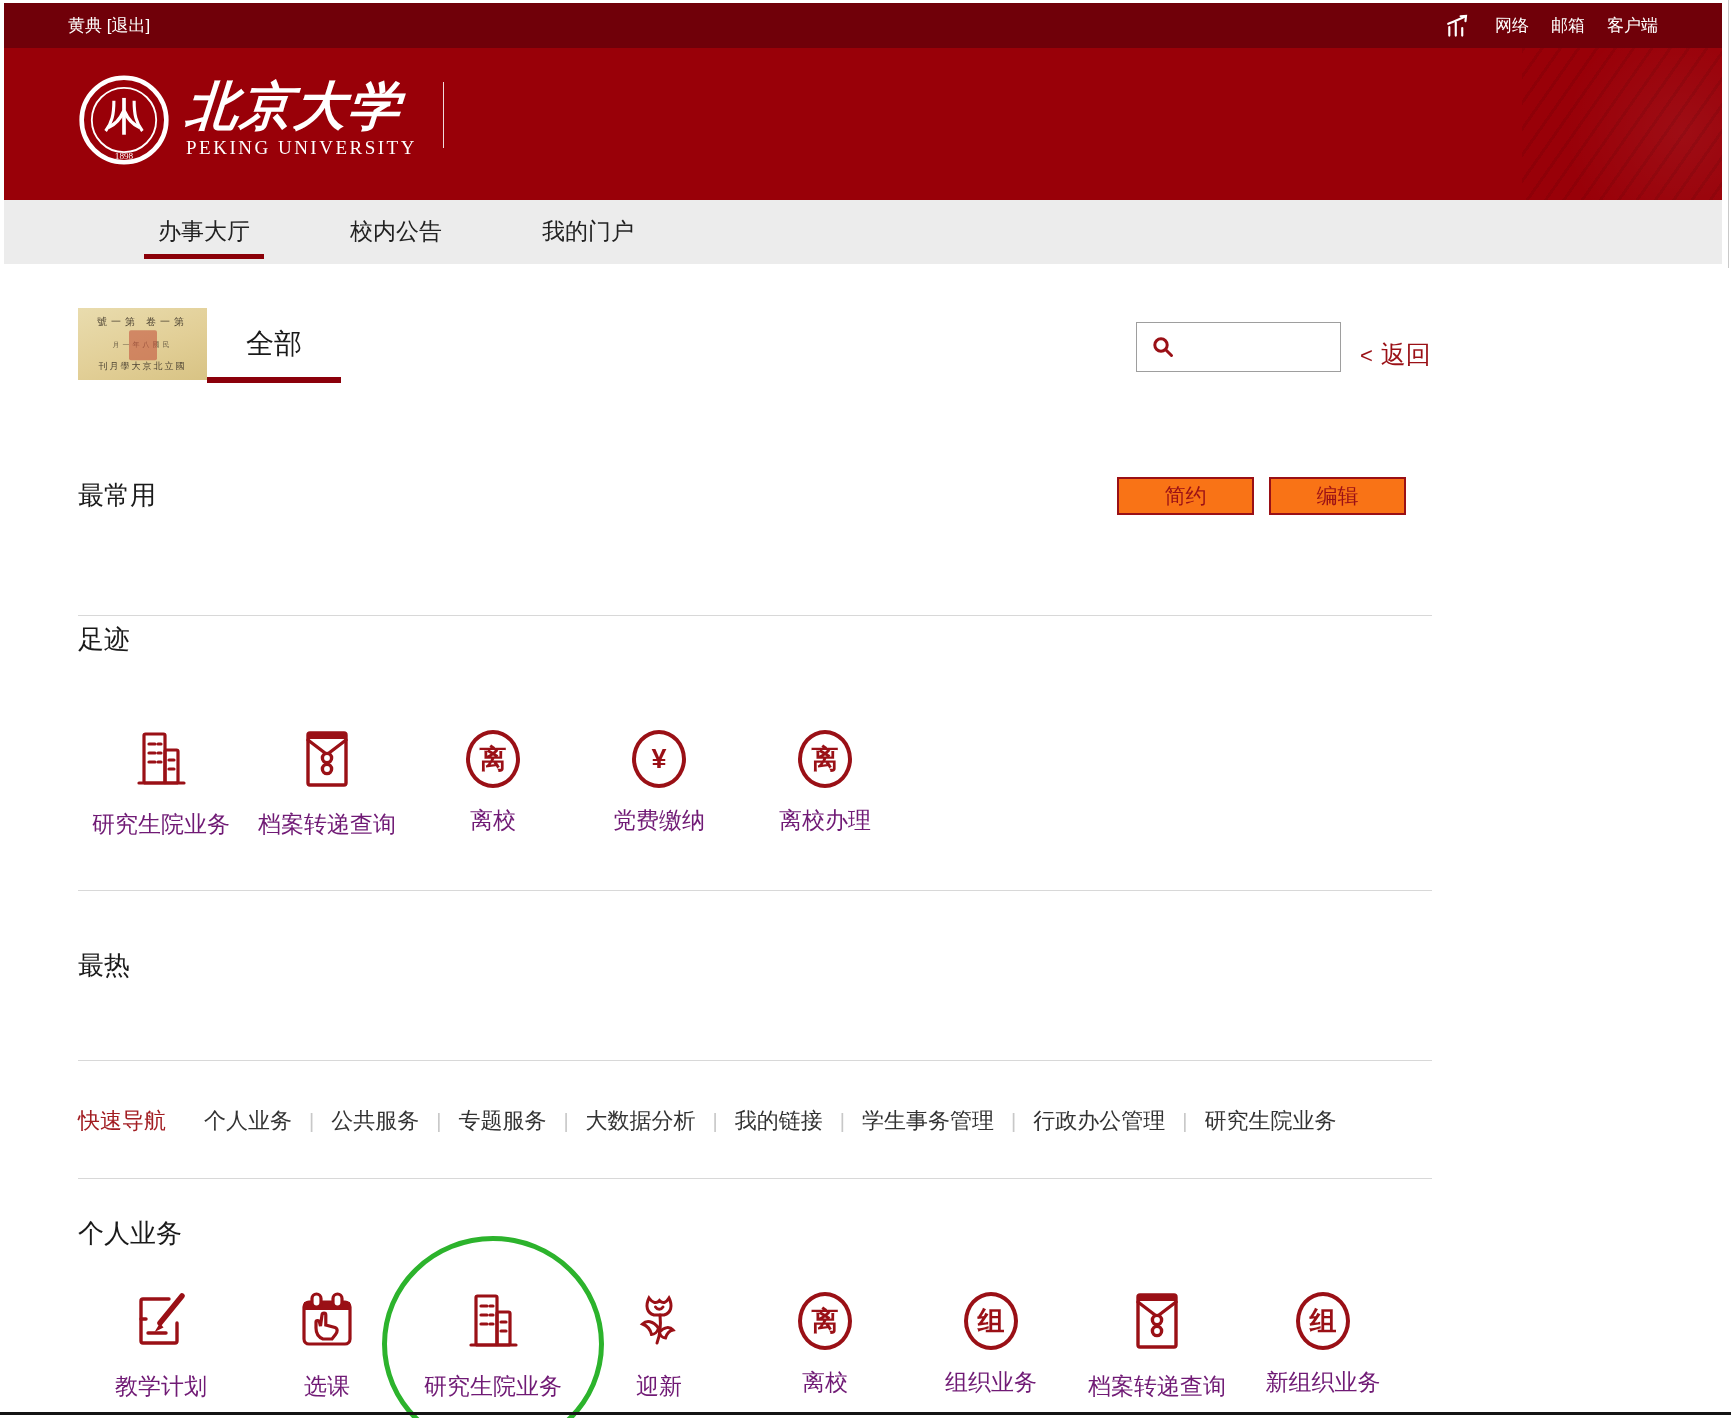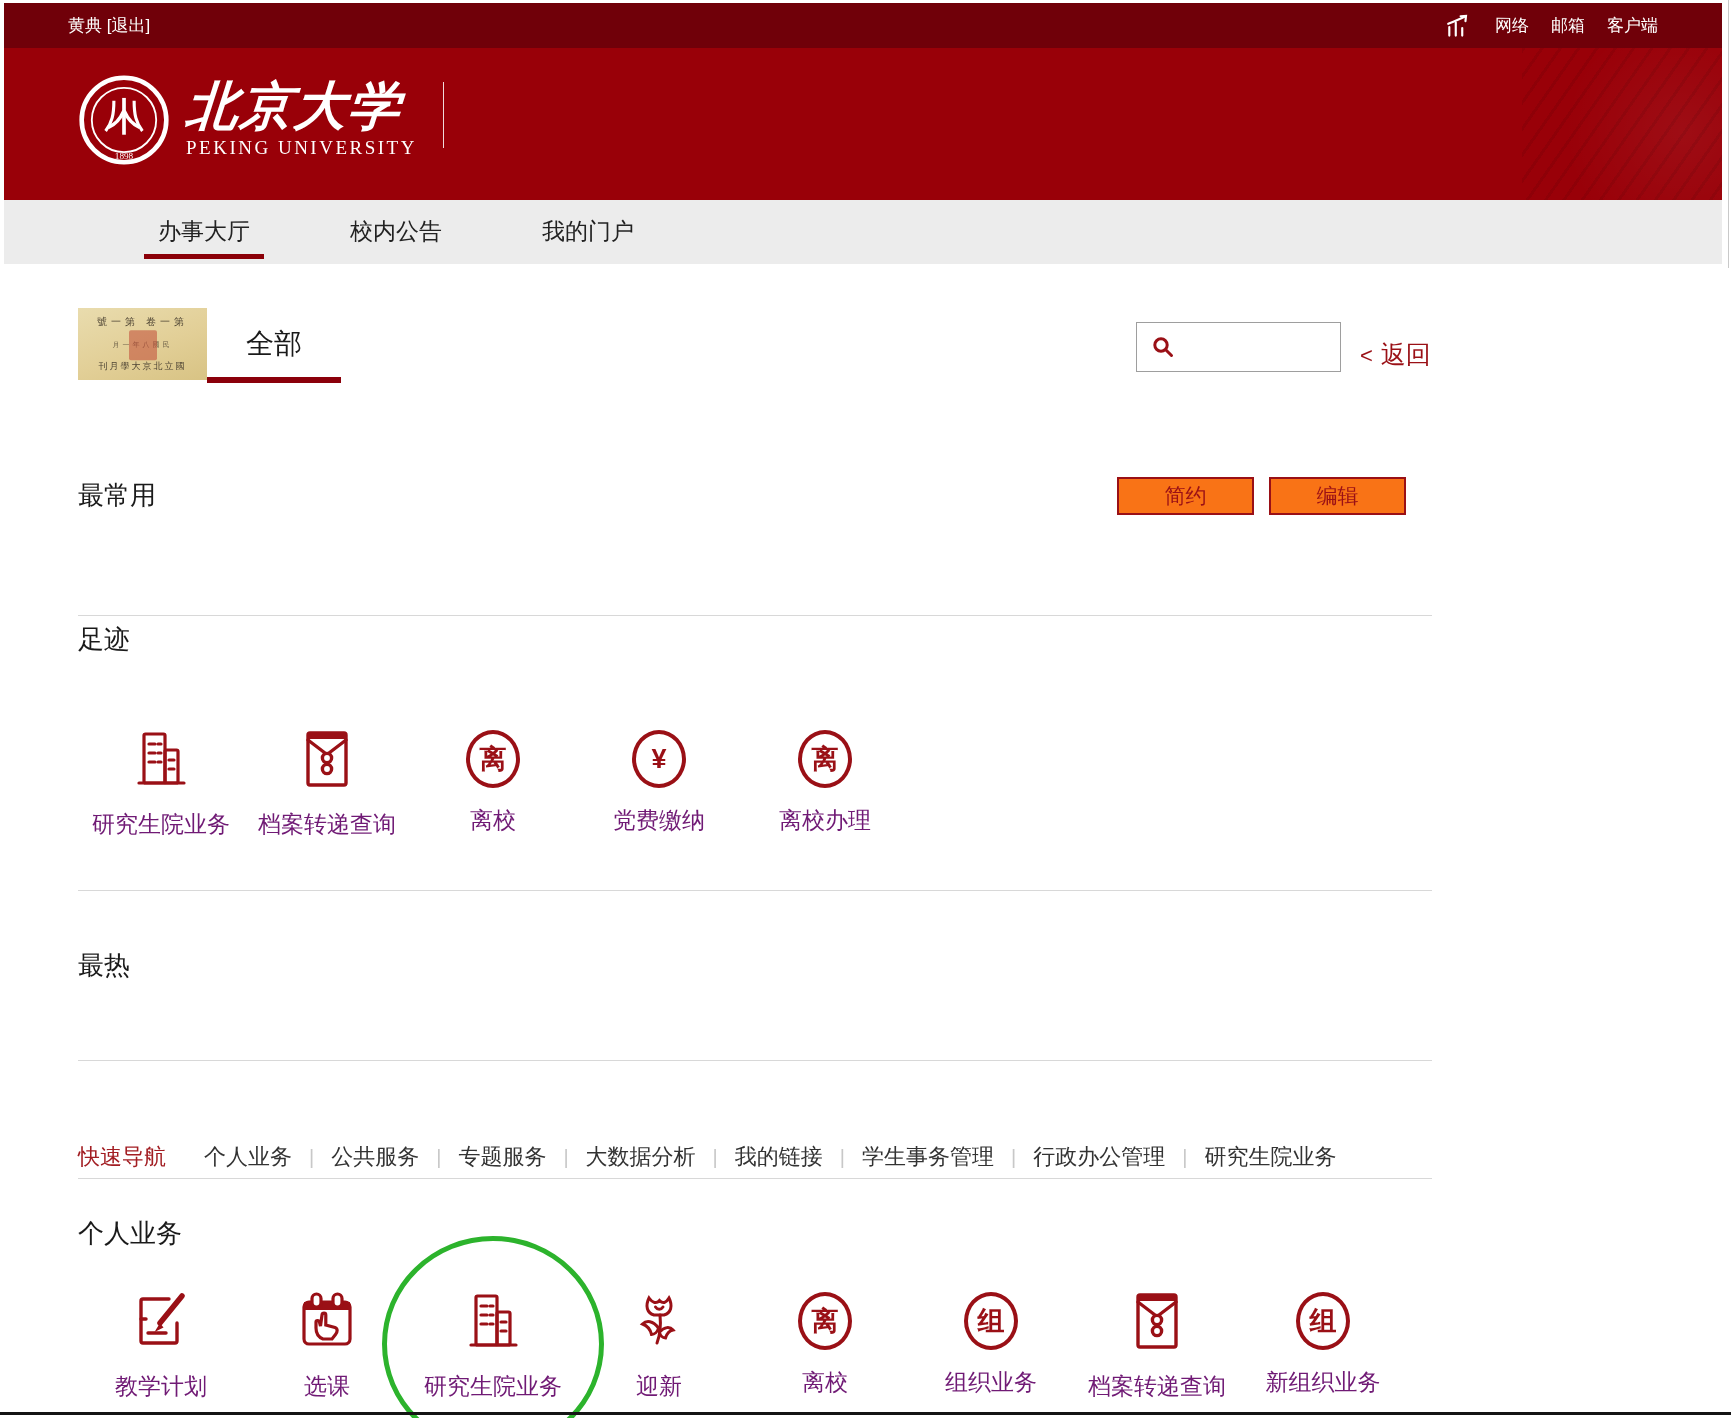--- a/index.html
+++ b/index.html
@@ -119,21 +119,21 @@
     cursor:pointer; font-family:Liberation Mono, monospace;
   }
   .btn-simple { left:1117px; }
   .btn-edit   { left:1269px; }
 
   .divider { position:absolute; left:78px; width:1354px; height:1px; background:#d8d8d8; }
   .d1 { top:615px; } .d2 { top:890px; } .d3 { top:1060px; } .d4 { top:1178px; }
 
   
   .quick-nav {
-    position:absolute; left:78px; top:1142px; display:flex; align-items:flex-end;
+    position:absolute; left:78px; top:1106px; display:flex; align-items:flex-end;
     font-size:22px; white-space:nowrap;
   }
   .quick-nav .qn-label { color:#a21d22; margin-right:38px; cursor:pointer; }
   .quick-nav .qn-link { color:#333; cursor:pointer; }
   .quick-nav .qn-sep { color:#c8c8c8; margin:0 17px; font-size:20px; }
 
   
   .svc-row { position:absolute; left:78px; display:flex; }
   .row-footprints { top:726px; }
   .row-personal   { top:1288px; }

